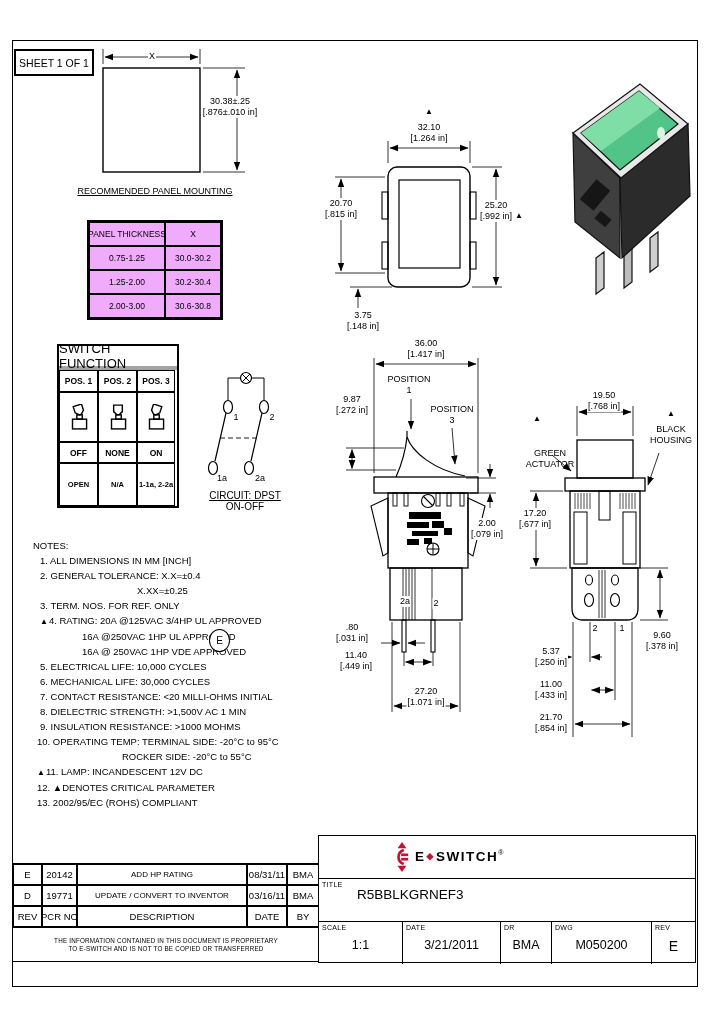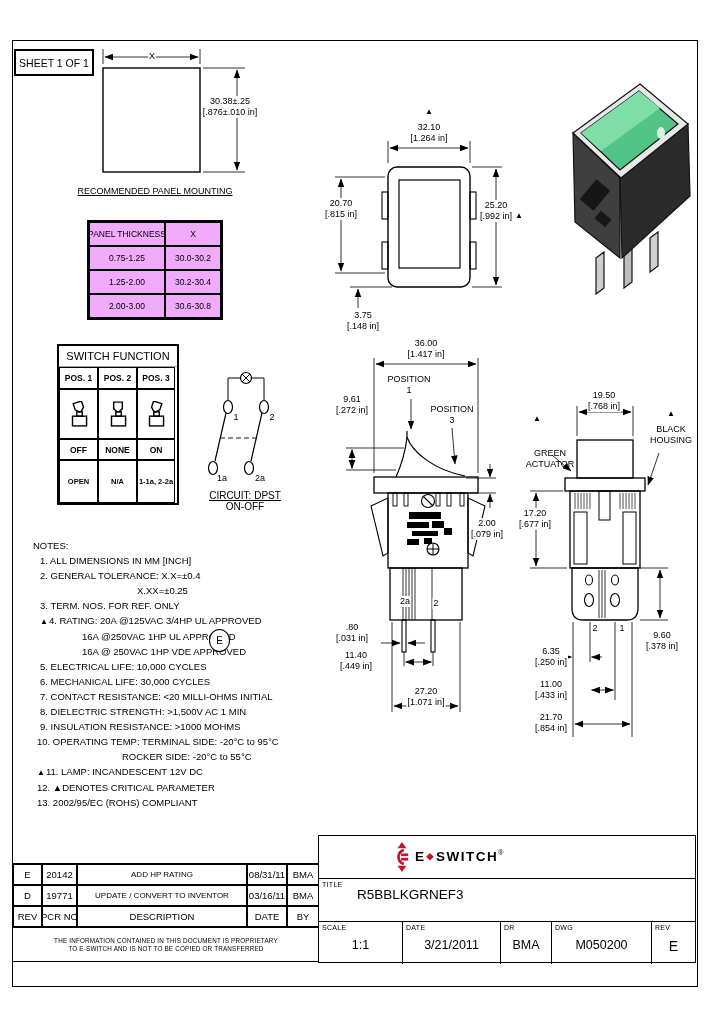--- a/index.html
+++ b/index.html
@@ -18,21 +18,21 @@
   .underl{text-decoration:underline;}
   .panel-title{position:absolute;left:155px;top:186px;transform:translateX(-50%);
        font-size:9px;text-decoration:underline;white-space:nowrap;z-index:3;}
   
   .ptable{position:absolute;left:87px;top:220px;border:2px solid #000;z-index:3;background:#f0abfc;
        display:grid;grid-template-columns:76px 56px;}
   .ptable div{border:1px solid #000;height:22px;display:flex;align-items:center;justify-content:center;
        font-size:8.5px;white-space:nowrap;}
   
   .ftable{position:absolute;left:57px;top:344px;width:118px;border:2px solid #000;z-index:3;background:#fff;}
-  .ft-title{border-bottom:1px solid #a3a3a3;height:20px;display:flex;align-items:center;justify-content:center;font-size:11px;}
+  .ft-title{border-bottom:4px solid #a3a3a3;height:20px;display:flex;align-items:center;justify-content:center;font-size:13px;}
   .ft-grid{display:grid;grid-template-columns:39px 39px 38px;font-weight:bold;}
   .ft-grid div{border:0.5px solid #000;display:flex;align-items:center;justify-content:center;font-size:8.5px;}
   .ft-pos{height:20px;}  .ft-pict{height:48px;}  .ft-state{height:19px;}
   .ft-conn{height:41px;font-size:7.5px !important;white-space:nowrap;}
   
   .notes{position:absolute;left:33px;top:538px;z-index:3;font-size:9.5px;line-height:15px;white-space:nowrap;}
   .notes .ln{padding-left:7px;}
   .notes .ind-a{padding-left:104px;} .notes .ind-b{padding-left:49px;} .notes .ind-c{padding-left:89px;}
   .notes .two{padding-left:4px;}
   .tri-in{font-size:8px;margin-right:1px;}
@@ -242,21 +242,21 @@
     </div>
   <div class="lbl nobg" style="left:409px;top:374px;">
     <span>POSITION</span>
       <span>1</span>
     </div>
   <div class="lbl nobg" style="left:452px;top:404px;">
     <span>POSITION</span>
       <span>3</span>
     </div>
   <div class="lbl" style="left:352px;top:394px;">
-    <span>9.61</span>
+    <span>9.87</span>
       <span>[.272 in]</span>
     </div>
   <div class="lbl" style="left:487px;top:518px;">
     <span>2.00</span>
       <span>[.079 in]</span>
     </div>
   <div class="lbl" style="left:405px;top:596px;">
     <span>2a</span>
     </div>
   <div class="lbl" style="left:436px;top:598px;">
@@ -297,21 +297,21 @@
     <span>2</span>
     </div>
   <div class="lbl" style="left:622px;top:623px;">
     <span>1</span>
     </div>
   <div class="lbl" style="left:662px;top:630px;">
     <span>9.60</span>
       <span>[.378 in]</span>
     </div>
   <div class="lbl" style="left:551px;top:646px;">
-    <span>6.35</span>
+    <span>5.37</span>
       <span>[.250 in]</span>
     </div>
   <div class="lbl" style="left:551px;top:679px;">
     <span>11.00</span>
       <span>[.433 in]</span>
     </div>
   <div class="lbl" style="left:551px;top:712px;">
     <span>21.70</span>
       <span>[.854 in]</span>
     </div>

